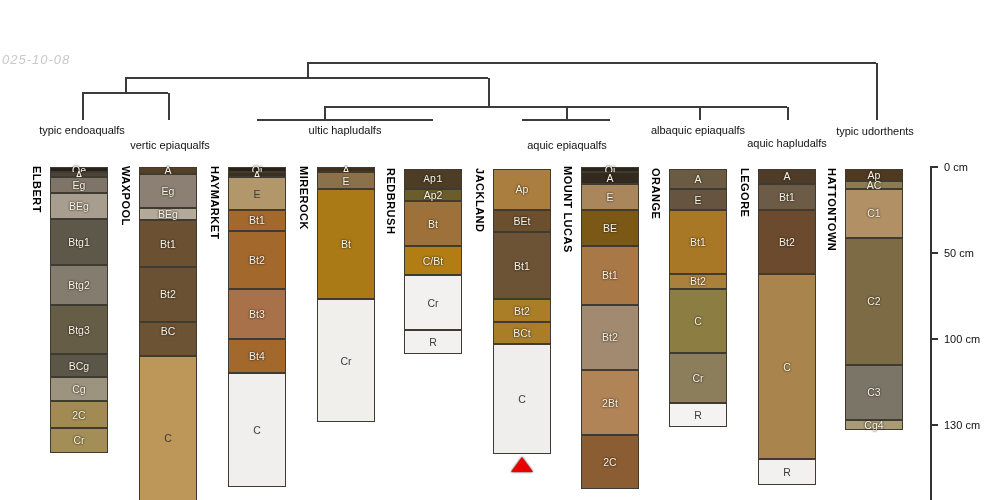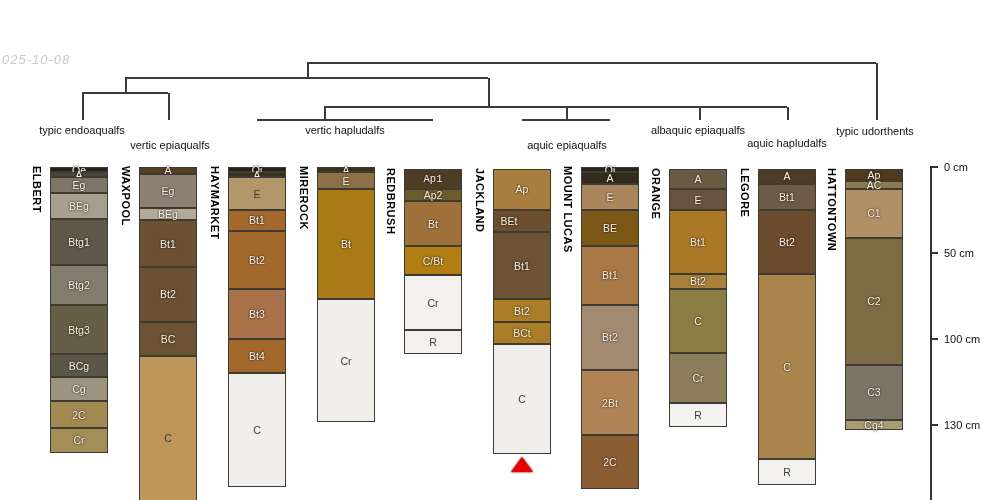--- a/index.html
+++ b/index.html
@@ -58,21 +58,21 @@
       <div class="seg" style="left: 324px; top: 62px; width: 1.5px; height: 13px;"></div>
       <div class="seg" style="left: 257px; top: 74.25px; width: 176px; height: 1.5px;"></div>
       <div class="seg" style="left: 566px; top: 62px; width: 1.5px; height: 13px;"></div>
       <div class="seg" style="left: 522px; top: 74.25px; width: 88px; height: 1.5px;"></div>
       <div class="seg" style="left: 699px; top: 62px; width: 1.5px; height: 13px;"></div>
       <div class="seg" style="left: 787px; top: 62px; width: 1.5px; height: 13px;"></div>
     </div>
   <div id="groups">
       <div class="group-label" style="left: 82px; top: 79px;">typic endoaqualfs</div>
       <div class="group-label" style="left: 170px; top: 94px;">vertic epiaqualfs</div>
-      <div class="group-label" style="left: 345px; top: 79px;">vertic hapludalfs</div>
+      <div class="group-label" style="left: 345px; top: 79px;">ultic hapludalfs</div>
       <div class="group-label" style="left: 567px; top: 94px;">aquic epiaqualfs</div>
       <div class="group-label" style="left: 698px; top: 79px;">albaquic epiaqualfs</div>
       <div class="group-label" style="left: 787px; top: 92px;">aquic hapludalfs</div>
       <div class="group-label" style="left: 875px; top: 80px;">typic udorthents</div>
     </div>
   <div id="profiles">
       <div style="position: absolute; left: 0px; top: 0px;">
         <div class="series-name" style="left: 31px; top: 121px;">ELBERT</div>
         <div class="horizon" style="left: 50px; top: 122px; width: 58px; height: 5.16px; background: rgb(39, 33, 26);"></div>
         <div class="hlabel w" style="left: 50px; width: 58px; top: 118.58px;">Oe</div>
@@ -103,21 +103,21 @@
         <div class="hlabel w" style="left: 139px; width: 58px; top: 119.44px;">A</div>
         <div class="horizon" style="left: 139px; top: 128.88px; width: 58px; height: 34.4px; background: rgb(140, 128, 116);"></div>
         <div class="hlabel w" style="left: 139px; width: 58px; top: 140.08px;">Eg</div>
         <div class="horizon" style="left: 139px; top: 163.28px; width: 58px; height: 12.04px; background: rgb(179, 170, 156);"></div>
         <div class="hlabel w" style="left: 139px; width: 58px; top: 163.3px;">BEg</div>
         <div class="horizon" style="left: 139px; top: 175.32px; width: 58px; height: 46.44px; background: rgb(107, 80, 50);"></div>
         <div class="hlabel w" style="left: 139px; width: 58px; top: 192.54px;">Bt1</div>
         <div class="horizon" style="left: 139px; top: 221.76px; width: 58px; height: 55.04px; background: rgb(107, 81, 51);"></div>
         <div class="hlabel w" style="left: 139px; width: 58px; top: 243.28px;">Bt2</div>
         <div class="horizon" style="left: 139px; top: 276.8px; width: 58px; height: 34.4px; background: rgb(108, 83, 52);"></div>
-        <div class="hlabel w" style="left: 139px; width: 58px; top: 288px;">BC</div>
+        <div class="hlabel w" style="left: 139px; width: 58px; top: 280px;">BC</div>
         <div class="horizon" style="left: 139px; top: 311.2px; width: 58px; height: 163.4px; background: rgb(189, 150, 89);"></div>
         <div class="hlabel d" style="left: 139px; width: 58px; top: 386.9px;">C</div>
       </div>
       <div style="position: absolute; left: 0px; top: 0px;">
         <div class="series-name" style="left: 209px; top: 121px;">HAYMARKET</div>
         <div class="horizon" style="left: 228px; top: 122px; width: 58px; height: 5.16px; background: rgb(41, 34, 24);"></div>
         <div class="hlabel w" style="left: 228px; width: 58px; top: 118.58px;">Oi</div>
         <div class="horizon" style="left: 228px; top: 127.16px; width: 58px; height: 5.16px; background: rgb(58, 47, 32);"></div>
         <div class="hlabel w" style="left: 228px; width: 58px; top: 123.74px;">A</div>
         <div class="horizon" style="left: 228px; top: 132.32px; width: 58px; height: 32.68px; background: rgb(178, 151, 107);"></div>
@@ -157,21 +157,21 @@
         <div class="horizon" style="left: 404px; top: 230.36px; width: 58px; height: 55.04px; background: rgb(242, 241, 239);"></div>
         <div class="hlabel d" style="left: 404px; width: 58px; top: 251.88px;">Cr</div>
         <div class="horizon" style="left: 404px; top: 285.4px; width: 58px; height: 24.08px; background: rgb(242, 241, 239);"></div>
         <div class="hlabel d" style="left: 404px; width: 58px; top: 291.44px;">R</div>
       </div>
       <div style="position: absolute; left: 0px; top: 0px;">
         <div class="series-name" style="left: 474px; top: 122.72px;">JACKLAND</div>
         <div class="horizon" style="left: 493px; top: 123.72px; width: 58px; height: 41.28px; background: rgb(170, 126, 62);"></div>
         <div class="hlabel w" style="left: 493px; width: 58px; top: 138.36px;">Ap</div>
         <div class="horizon" style="left: 493px; top: 165px; width: 58px; height: 22.36px; background: rgb(107, 79, 46);"></div>
-        <div class="hlabel w" style="left: 480px; width: 58px; top: 170.18px;">BEt</div>
+        <div class="hlabel w" style="left: 493px; width: 58px; top: 170.18px;">BEt</div>
         <div class="horizon" style="left: 493px; top: 187.36px; width: 58px; height: 67.08px; background: rgb(108, 83, 54);"></div>
         <div class="hlabel w" style="left: 493px; width: 58px; top: 214.9px;">Bt1</div>
         <div class="horizon" style="left: 493px; top: 254.44px; width: 58px; height: 22.36px; background: rgb(170, 126, 38);"></div>
         <div class="hlabel w" style="left: 493px; width: 58px; top: 259.62px;">Bt2</div>
         <div class="horizon" style="left: 493px; top: 276.8px; width: 58px; height: 22.36px; background: rgb(170, 126, 38);"></div>
         <div class="hlabel w" style="left: 493px; width: 58px; top: 281.98px;">BCt</div>
         <div class="horizon" style="left: 493px; top: 299.16px; width: 58px; height: 110.08px; background: rgb(239, 238, 236);"></div>
         <div class="hlabel d" style="left: 493px; width: 58px; top: 348.2px;">C</div>
         <div class="marker-tri" style="left: 511px; top: 412.24px; border-bottom: 15px solid rgb(233, 0, 0);"></div>
       </div>

